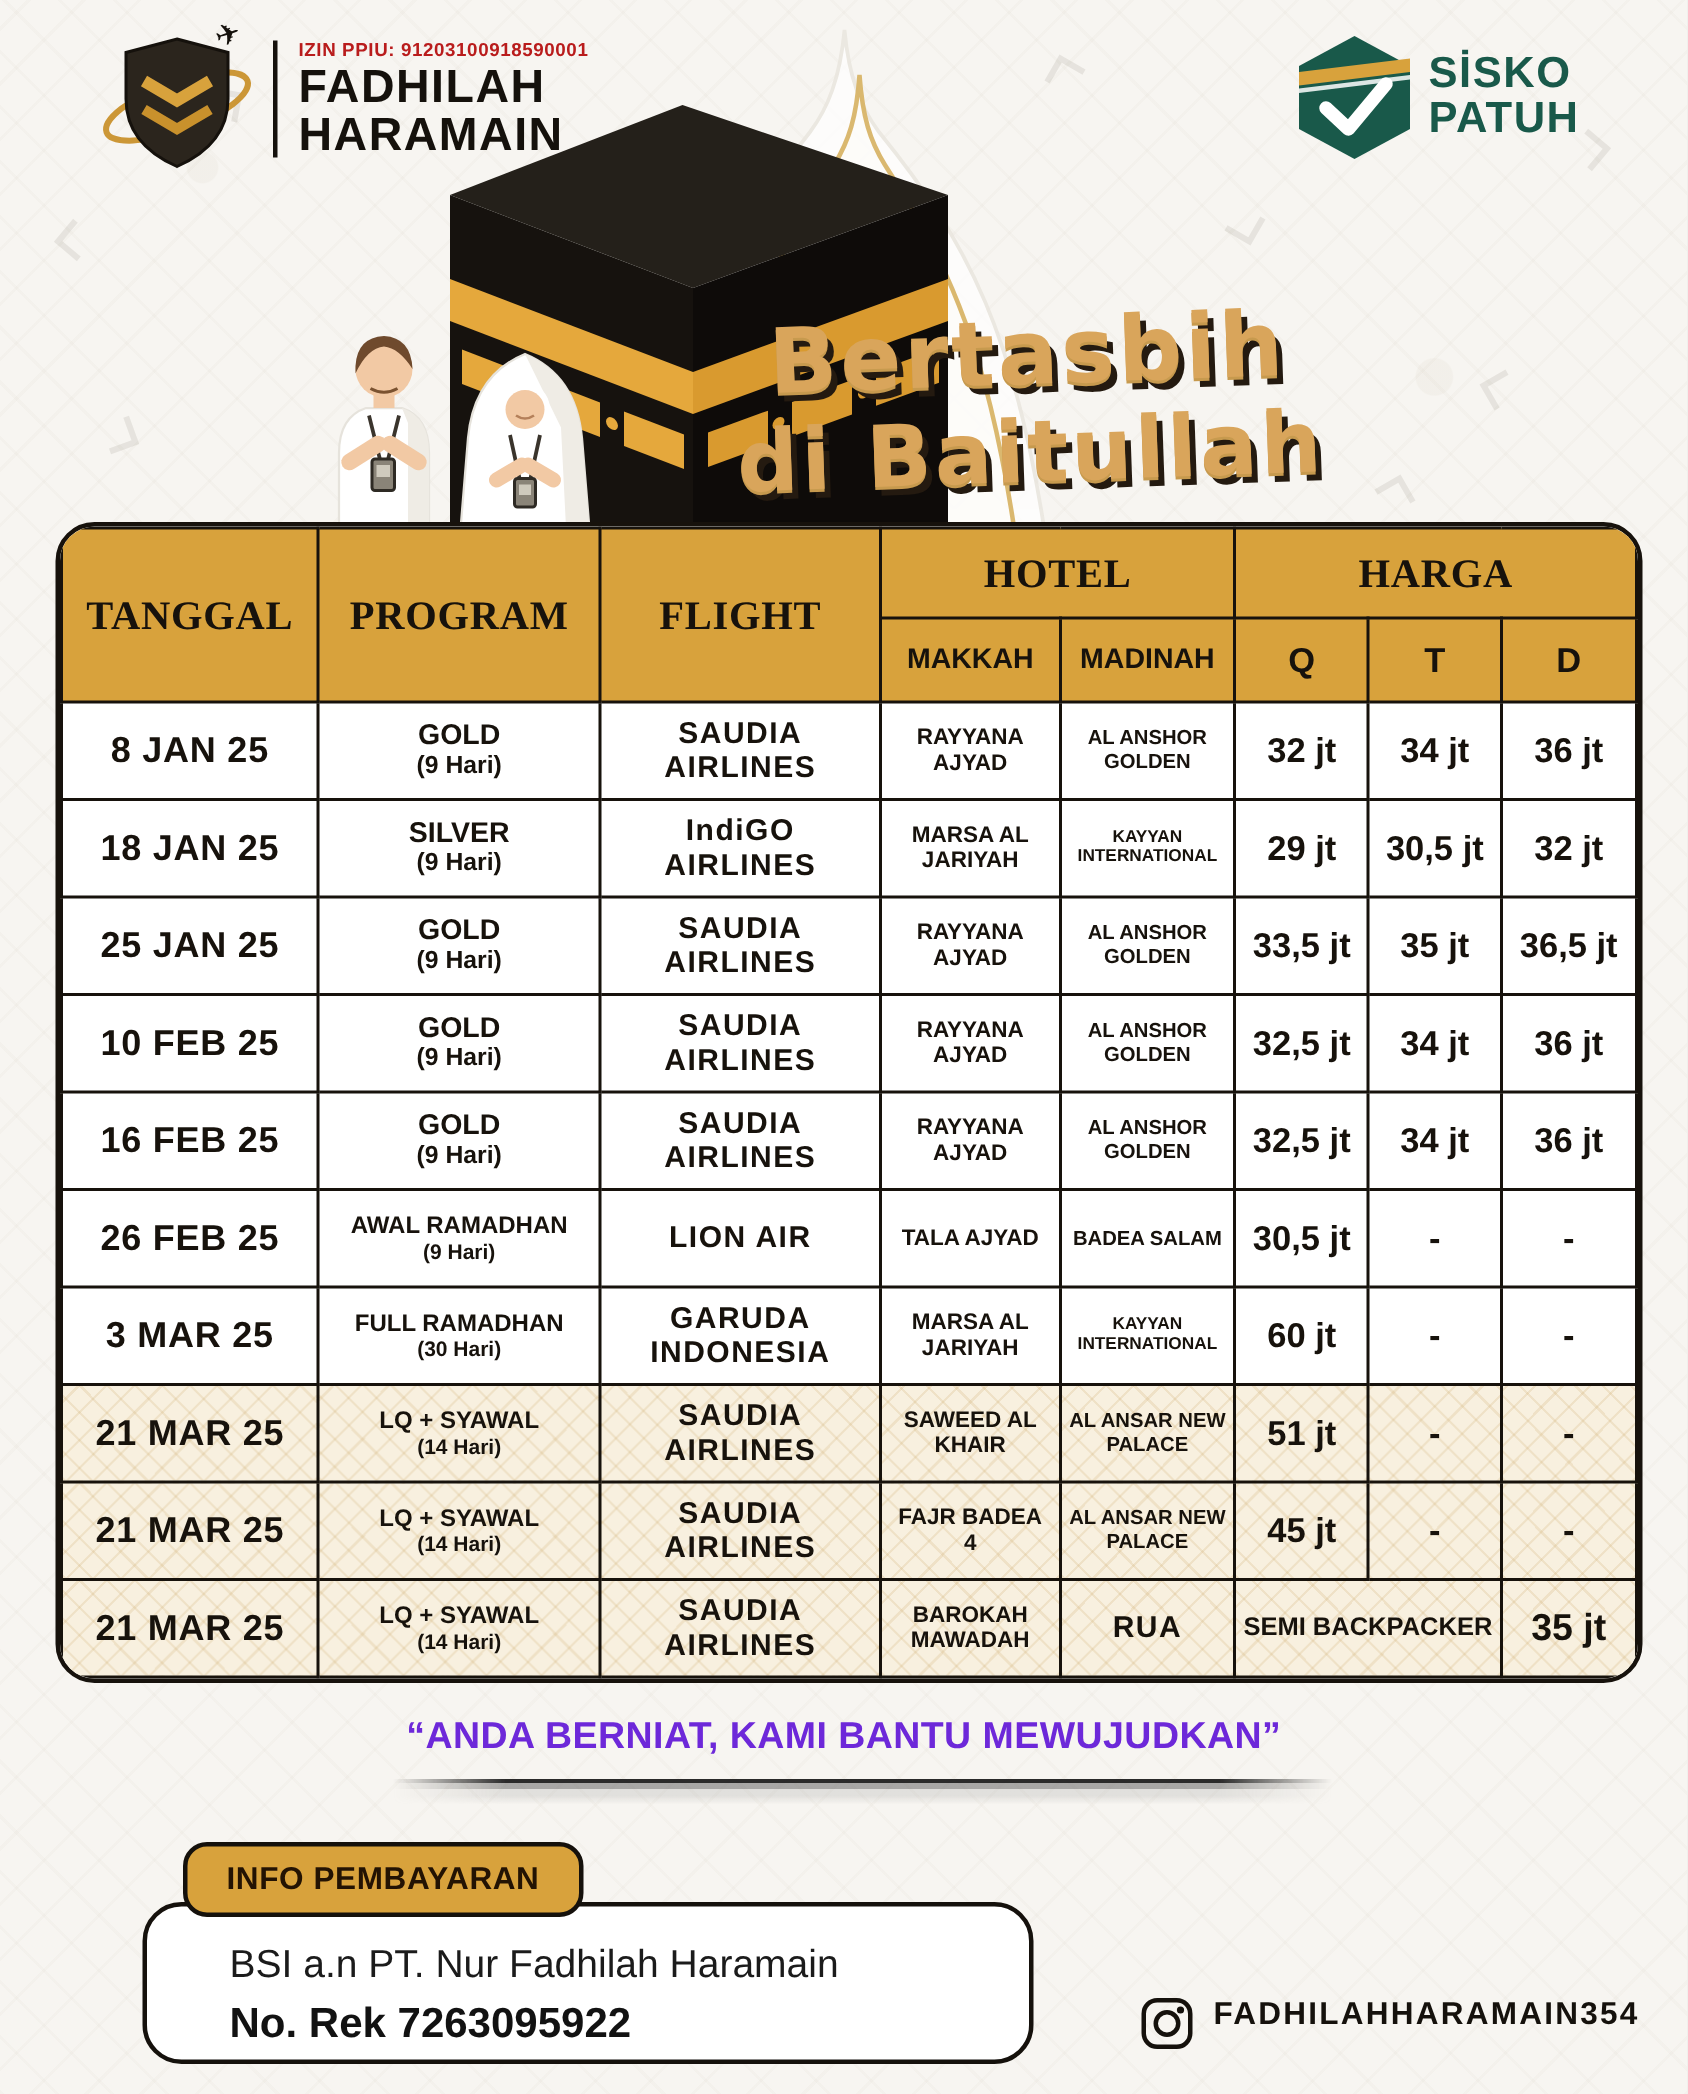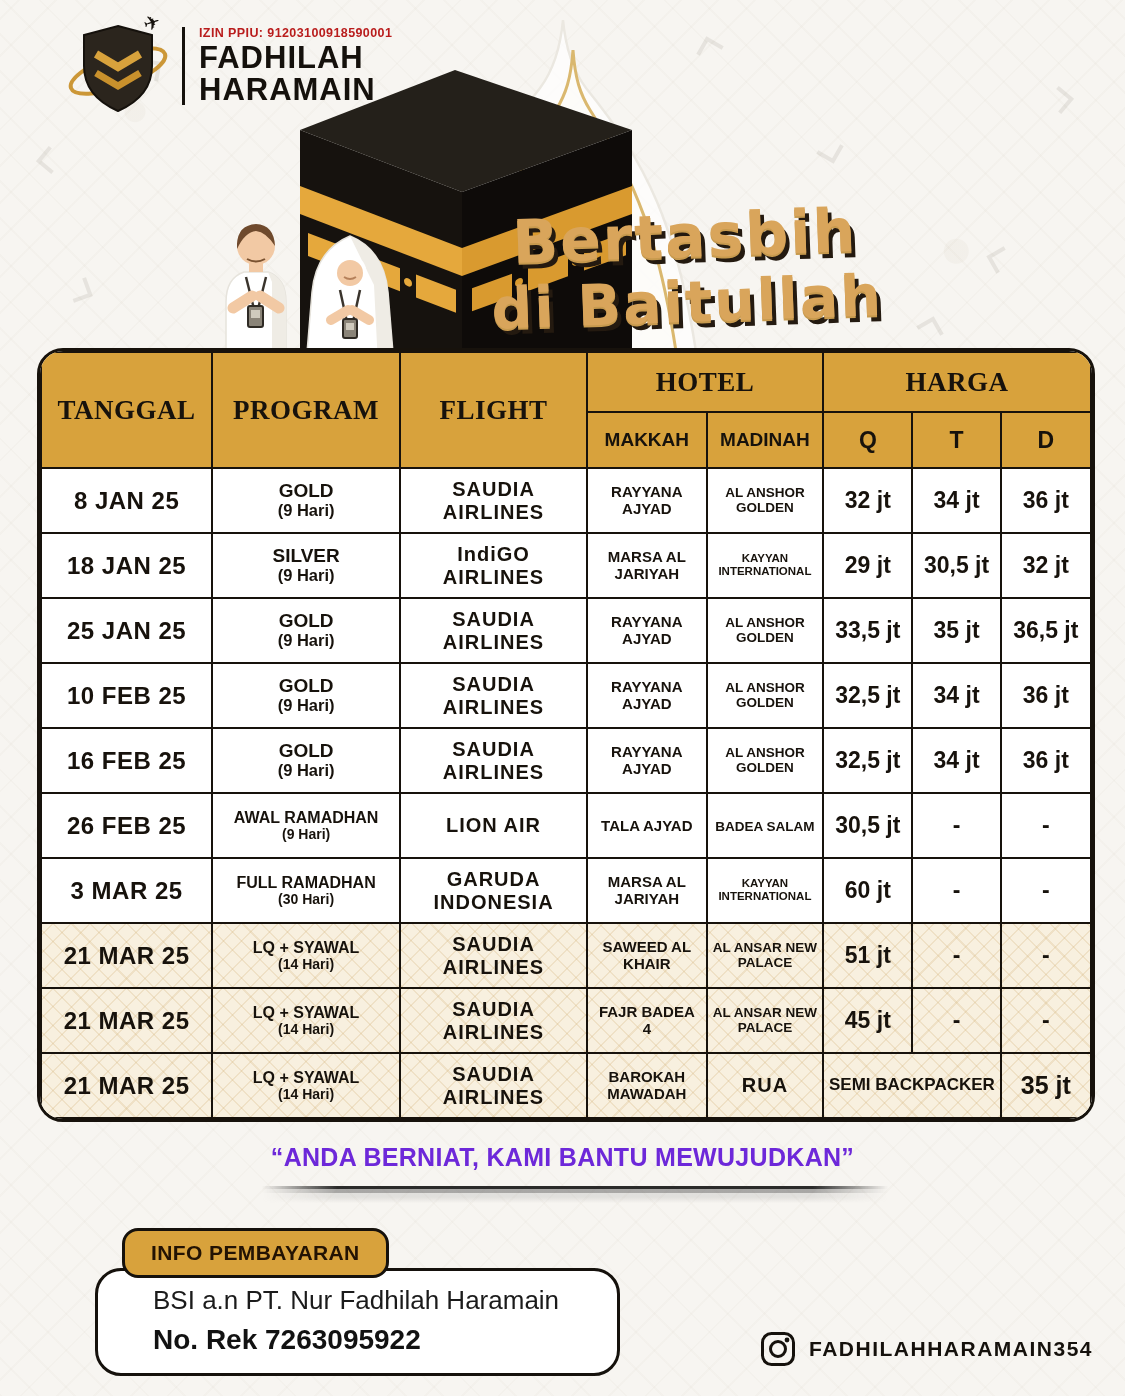--- a/index.html
+++ b/index.html
@@ -86,26 +86,26 @@
          font-size:25px; font-weight:bold; letter-spacing:.3px; color:#6d28d9;}
   .divider{position:absolute; left:262px; top:1186px; width:626px; height:17px; z-index:1;
     background:linear-gradient(to bottom, rgba(25,25,25,.92) 0 3px, rgba(90,90,90,.5) 3px 7px,
                rgba(150,150,150,.22) 7px 11px, rgba(200,200,200,0) 17px);
     -webkit-mask:linear-gradient(90deg, transparent 0, #000 12%, #000 88%, transparent 100%);
             mask:linear-gradient(90deg, transparent 0, #000 12%, #000 88%, transparent 100%);
   }
   .pay-tab{position:absolute; left:122px; top:1228px; z-index:4;
     background:#D8A23C; border:3.5px solid #15110c; border-radius:16px;
     padding:10px 26px; font-size:21px; font-weight:bold; letter-spacing:.4px; color:#231303;}
-  .pay-box{position:absolute; left:95px; top:1268px; width:525px; height:108px; z-index:3;
+  .pay-box{position:absolute; left:95px; top:1268px; width:594px; height:108px; z-index:3;
     background:#fff; border:3.5px solid #15110c; border-radius:26px;
-    display:flex; flex-direction:column; padding-left:55px; box-sizing:border-box;}
+    display:flex; flex-direction:column; justify-content:center; padding-left:55px; box-sizing:border-box;}
   .pay-line1{font-size:26px; color:#1b1b1b; margin-top:14px;}
   .pay-line2{font-size:28px; font-weight:bold; margin-top:8px; color:#121212;}
-  .insta{position:absolute; left:760px; top:1331px; display:flex; align-items:center; gap:13px; z-index:3;}
+  .insta{position:absolute; left:760px; top:1331px; display:flex; align-items:flex-start; gap:13px; z-index:3;}
   .insta-handle{font-size:21px; font-weight:800; letter-spacing:1.5px; color:#15110c;}
 </style>
 </head>
 <body>
 
 <div class="page">
 
   <div class="bg"></div>
 
   <div class="chev" style="left:40px;top:150px;transform:rotate(40deg);"></div>
@@ -126,20 +126,32 @@
       <text x="80" y="16" font-size="20" transform="rotate(-18 80 16)" fill="#15110c">✈</text>
     </svg>
     <div class="brand-bar"></div>
     <div>
       <div class="brand-izin">IZIN PPIU: 91203100918590001</div>
       <div class="brand-name">FADHILAH</div>
       <div class="brand-name">HARAMAIN</div>
     </div>
   </div>
 
+  <div class="sisko">
+    <svg class="sisko-badge" viewBox="0 0 74 82">
+      <polygon points="37,0 74,20 74,62 37,82 0,62 0,20" fill="#19594A"></polygon>
+      <polygon points="0,24 74,15 74,24 0,33" fill="#D8A23C"></polygon>
+      <polygon points="0,35 74,26 74,29 0,38" fill="#ffffff" opacity="0.85"></polygon>
+      <path d="M18 48 L33 62 L58 32" fill="none" stroke="#ffffff" stroke-width="9" stroke-linecap="round" stroke-linejoin="round"></path>
+    </svg>
+    <div>
+      <div class="sisko-name">SİSKO</div>
+      <div class="sisko-name">PATUH</div>
+    </div>
+  </div>
 
   <svg class="hero" viewBox="0 0 1125 365">
 
     <path d="M430 365 C450 225 482 162 540 88 C552 72 560 52 563 20 C566 52 574 72 586 88 C646 162 678 225 698 365 Z" fill="#ffffff" stroke="#e8e4dc" stroke-width="2.5" opacity="0.75"></path>
 
     <path d="M468 365 C486 238 512 178 556 110 C566 94 571 78 573 50 C575 78 580 94 590 110 C634 178 660 238 678 365 Z" fill="#fdfcf9" stroke="#D9B568" stroke-width="3" opacity="0.95"></path>
 
     <g>
       <polygon points="455,70 632,130 462,192 300,130" fill="#24201a"></polygon>
 

